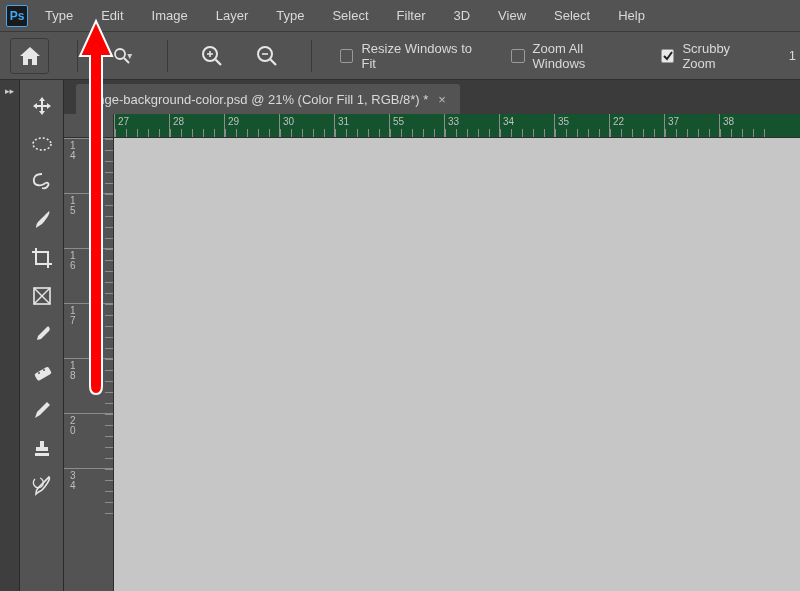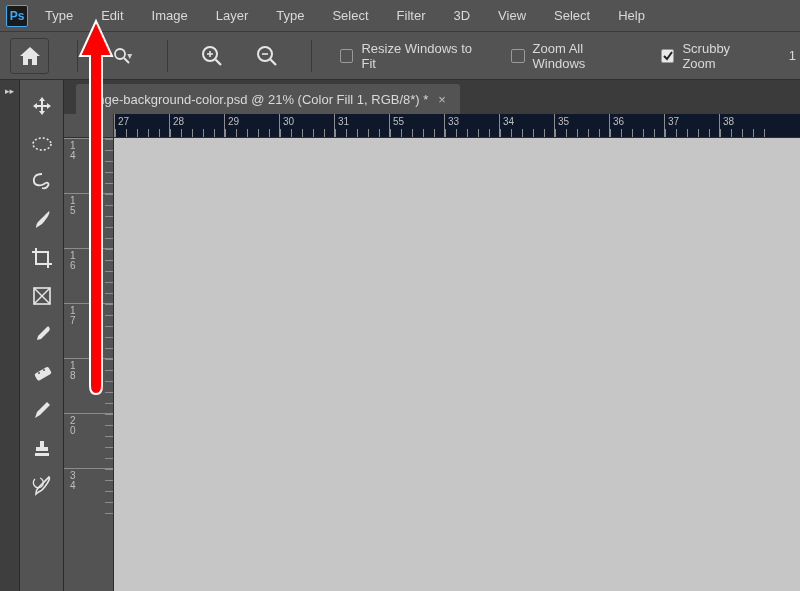--- a/index.html
+++ b/index.html
@@ -22,21 +22,21 @@
   .checkbox svg{display:none;}
   
   .lower{display:flex;height:calc(591px - 80px);}
   .panel-collapse{width:20px;background:#3e3e3e;border-right:1px solid #2a2a2a;display:flex;justify-content:center;padding-top:6px;}
   .toolbox{width:44px;background:#535353;border-right:1px solid #2a2a2a;display:flex;flex-direction:column;align-items:center;padding-top:8px;}
   .tool{width:36px;height:36px;display:flex;align-items:center;justify-content:center;margin-bottom:2px;position:relative;cursor:default;color:#e6e6e6;}
   .canvas-zone{flex:1;display:flex;flex-direction:column;background:#2b2b2b;position:relative;}
   .tabstrip{height:34px;background:#3b3b3b;display:flex;align-items:flex-end;padding-left:12px;}
   .doc-tab{height:30px;background:#535353;padding:0 14px;display:flex;align-items:center;gap:10px;font-size:13px;color:#d9d9d9;border-top-left-radius:3px;border-top-right-radius:3px;}
   .close-x{font-size:13px;color:#bdbdbd;}
-  .ruler-top{height:24px;background:#0f172a;border-bottom:1px solid #2e2e2e;display:flex;margin-left:50px;}
+  .ruler-top{height:24px;background:#14532d;border-bottom:1px solid #2e2e2e;display:flex;margin-left:50px;}
   .ruler-top .tick{flex:0 0 55px;position:relative;height:100%;border-left:1px solid #8c8c8c;}
   .ruler-top .tick span{position:absolute;top:2px;left:3px;font-size:10px;color:#bfbfbf;}
   .ruler-top .tick::after{content:"";position:absolute;bottom:0;left:0;right:0;height:8px;background:repeating-linear-gradient(to right,#8c8c8c 0,#8c8c8c 1px,transparent 1px,transparent 11px);}
   .canvas-row{flex:1;display:flex;}
   .ruler-left{width:50px;background:#535353;border-right:1px solid #2e2e2e;display:flex;flex-direction:column;}
   .ruler-left .vtick{flex:0 0 55px;position:relative;border-top:1px solid #8c8c8c;}
   .ruler-left .vtick span{position:absolute;left:6px;top:2px;font-size:10px;color:#bfbfbf;width:10px;word-break:break-all;line-height:10px;}
   .ruler-left .vtick::after{content:"";position:absolute;top:0;bottom:0;right:0;width:8px;background:repeating-linear-gradient(to bottom,#8c8c8c 0,#8c8c8c 1px,transparent 1px,transparent 11px);}
   .canvas{flex:1;background:#c6c6c6;}
   
@@ -216,21 +216,21 @@
         <div class="tick">
             <span>33</span>
           </div>
         <div class="tick">
             <span>34</span>
           </div>
         <div class="tick">
             <span>35</span>
           </div>
         <div class="tick">
-            <span>36</span>
+            <span>22</span>
           </div>
         <div class="tick">
             <span>37</span>
           </div>
         <div class="tick">
             <span>38</span>
           </div>
       </div>
     </div>
 

